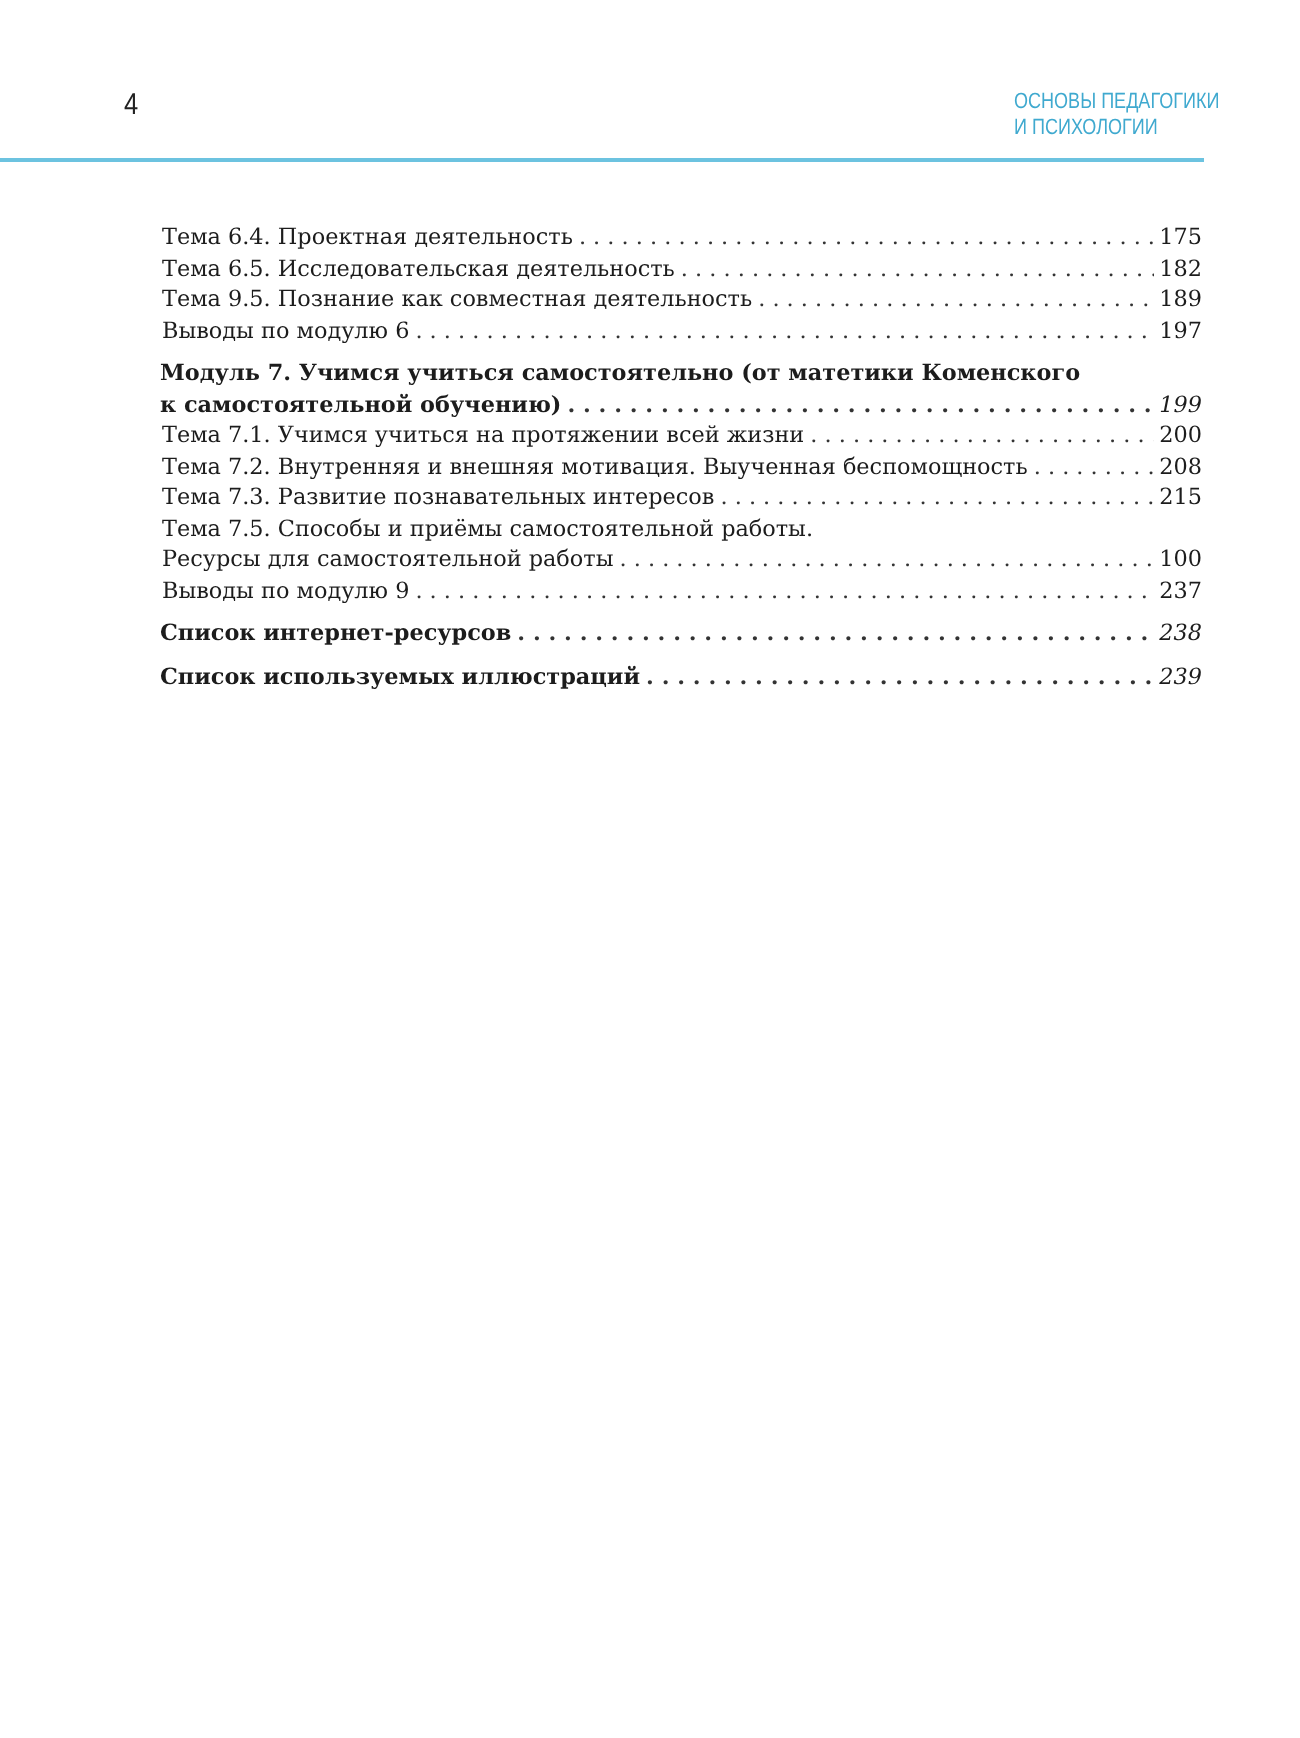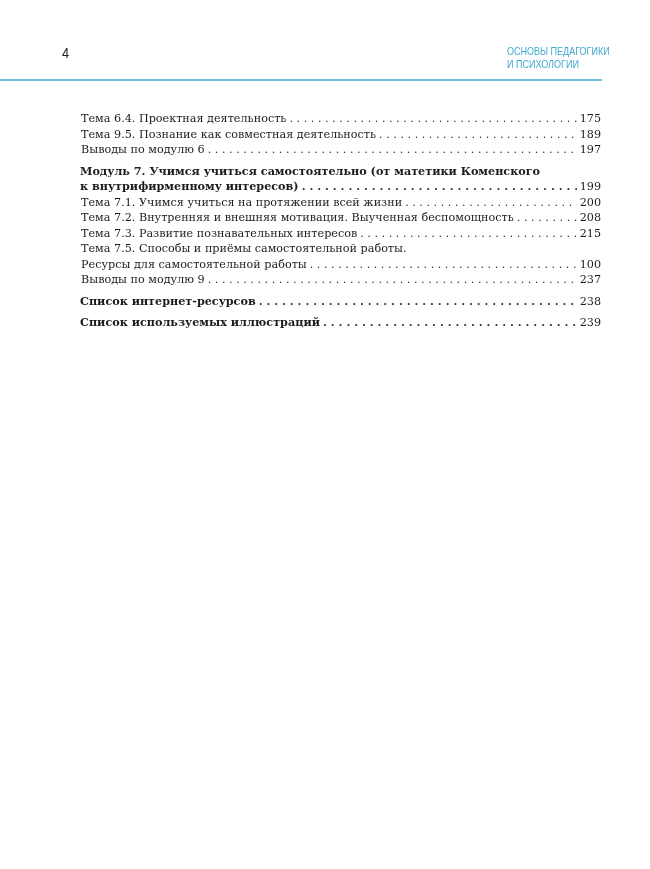--- a/index.html
+++ b/index.html
@@ -30,21 +30,21 @@
   .row .title { flex: 0 0 auto; }
   .row .dots {
     flex: 1 1 auto; overflow: hidden; margin: 0 3px;
     letter-spacing: 2.2px; color: #333;
   }
   .row .dots::after {
     content: ". . . . . . . . . . . . . . . . . . . . . . . . . . . . . . . . . . . . . . . . . . . . . . . . . . . . . . . . . . . . . . . . . . . . . . . . . . . . . . . . . . . . . . . . . . .";
     letter-spacing: 0;
   }
   .row .page { flex: 0 0 auto; text-align: right; font-weight: normal; }
-  .row.bold .page { font-weight: normal; }
+  .row.bold .page { font-weight: normal; font-style: italic; }
   .row .nodots { flex: 1 1 auto; }
   .gap { height: 6px; }
 </style>
 </head>
 <body>
 
 <div class="page-number">4</div>
 <div class="running-head">
   <div>ОСНОВЫ ПЕДАГОГИКИ</div>
   <div>И ПСИХОЛОГИИ</div>
@@ -52,38 +52,43 @@
 <div class="header-rule"></div>
 
 <div class="toc">
 
   <div class="row indent">
     <span class="title">Тема 6.4. Проектная деятельность</span>
     <span class="dots"></span>
     <span class="page">175</span>
   </div>
   <div class="row indent">
+    <span class="title">Тема 6.5. Исследовательская деятельность</span>
+    <span class="dots"></span>
+    <span class="page">182</span>
+  </div>
+  <div class="row indent">
     <span class="title">Тема 9.5. Познание как совместная деятельность</span>
     <span class="dots"></span>
     <span class="page">189</span>
   </div>
   <div class="row indent">
     <span class="title">Выводы по модулю 6</span>
     <span class="dots"></span>
     <span class="page">197</span>
   </div>
 
   <div class="gap"></div>
 
   <div class="row bold">
     <span class="title">Модуль 7. Учимся учиться самостоятельно (от матетики Коменского</span>
     <span class="nodots"></span>
   </div>
   <div class="row bold">
-    <span class="title">к внутрифирменному интересов)</span>
+    <span class="title">к самостоятельной обучению)</span>
     <span class="dots"></span>
     <span class="page">199</span>
   </div>
 
   <div class="row indent">
     <span class="title">Тема 7.1. Учимся учиться на протяжении всей жизни</span>
     <span class="dots"></span>
     <span class="page">200</span>
   </div>
   <div class="row indent">

